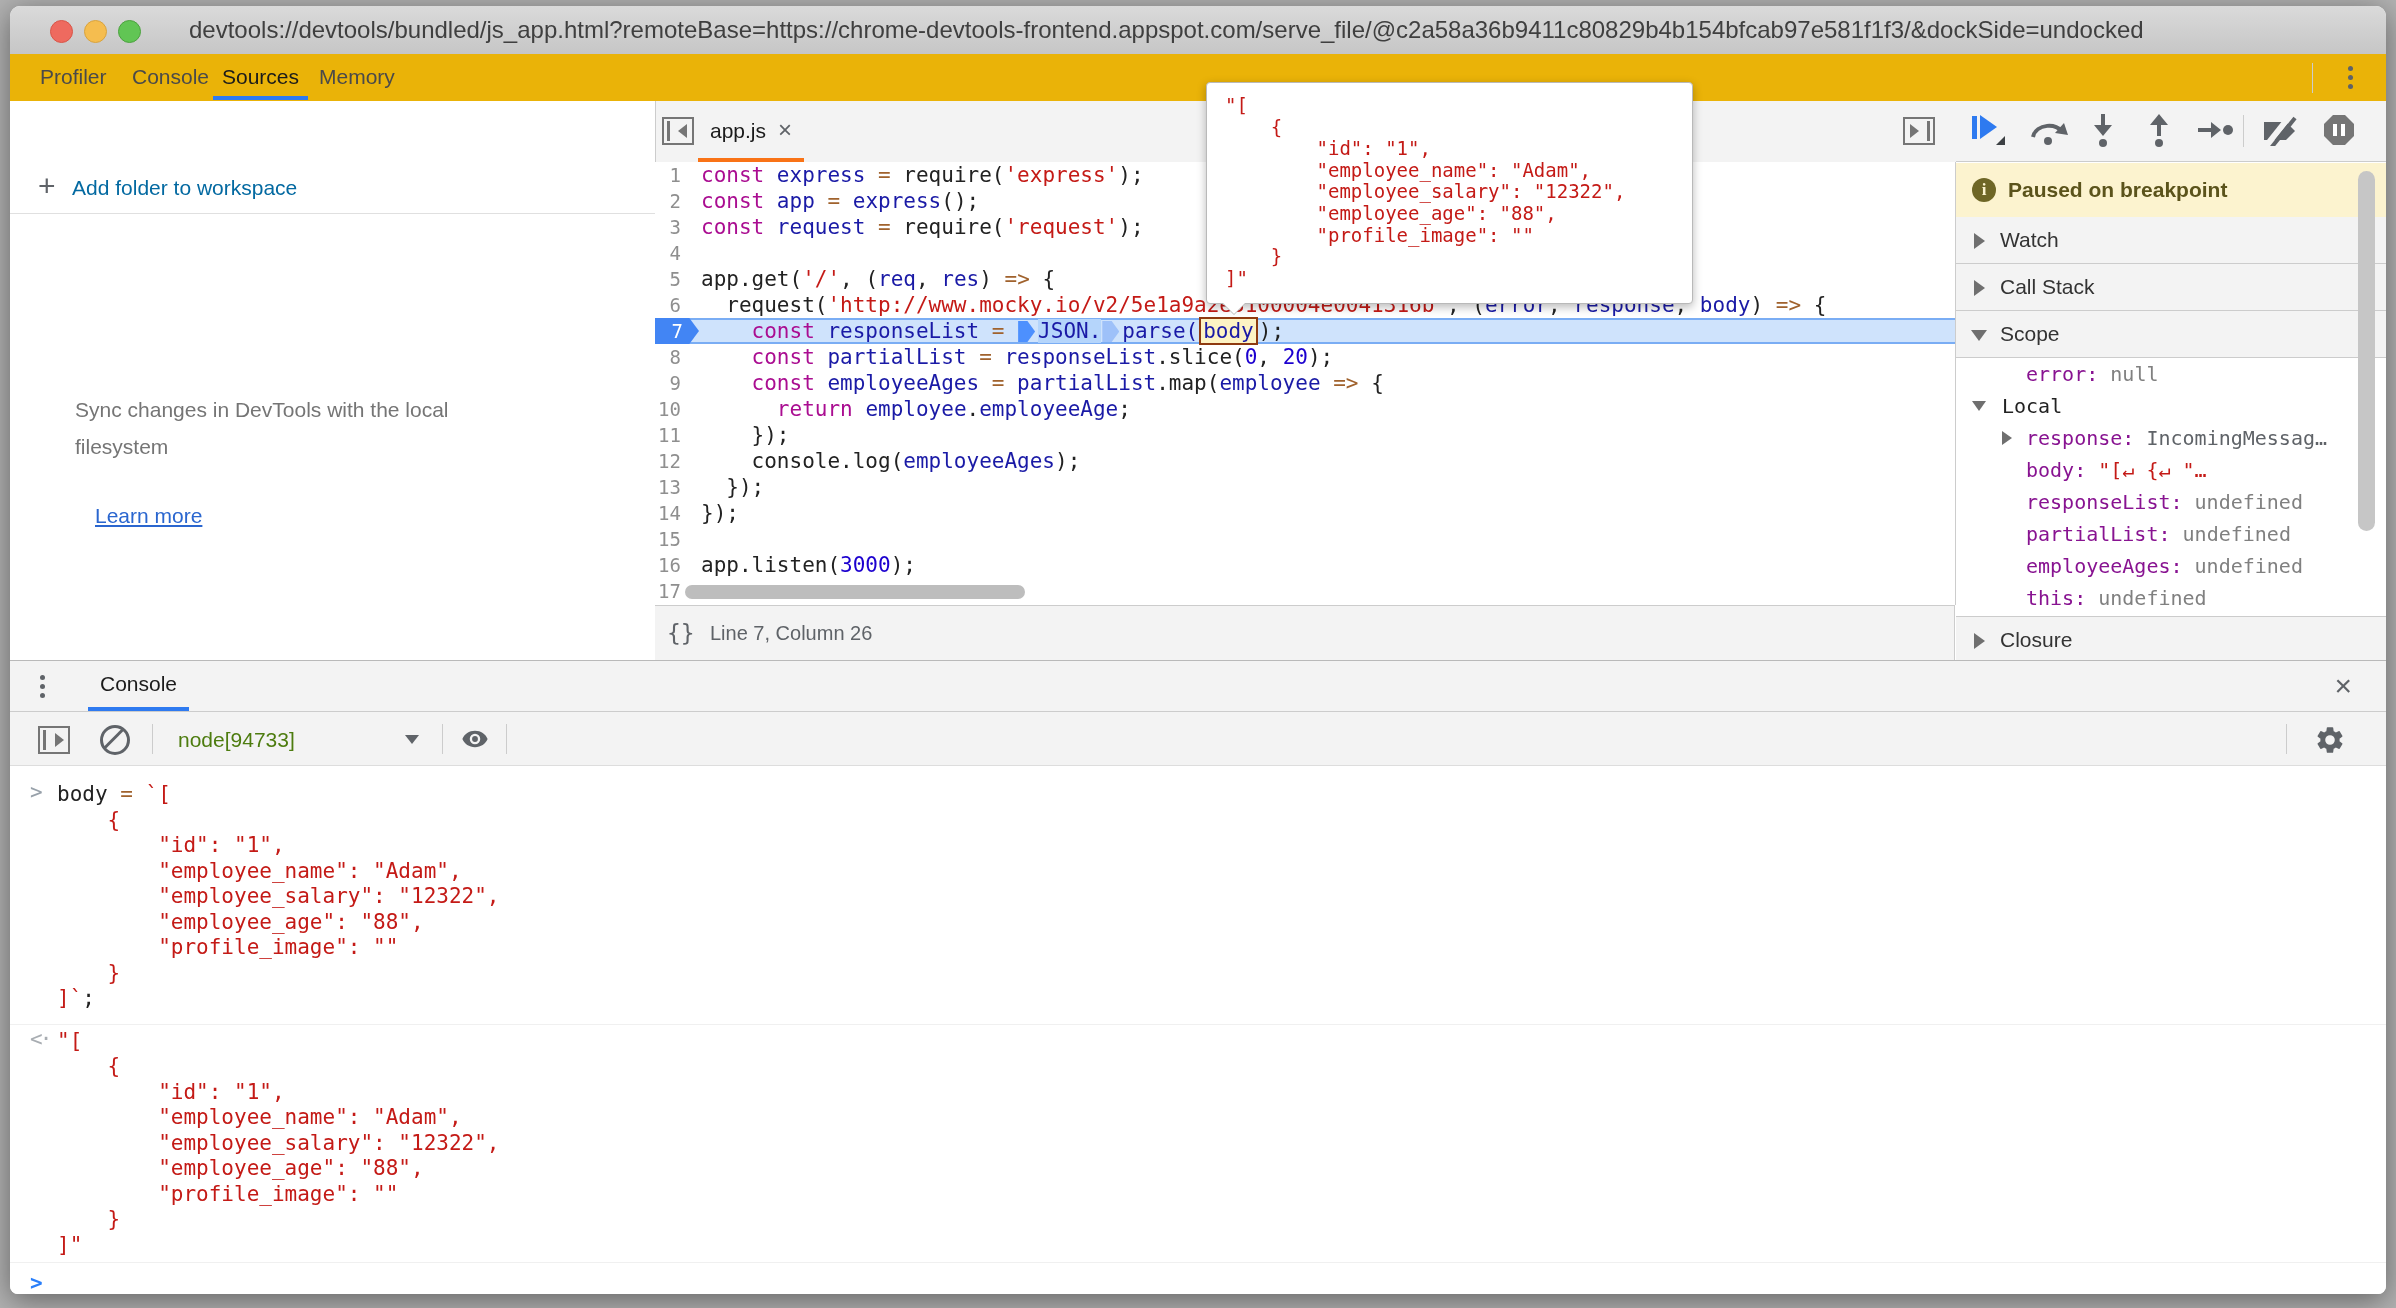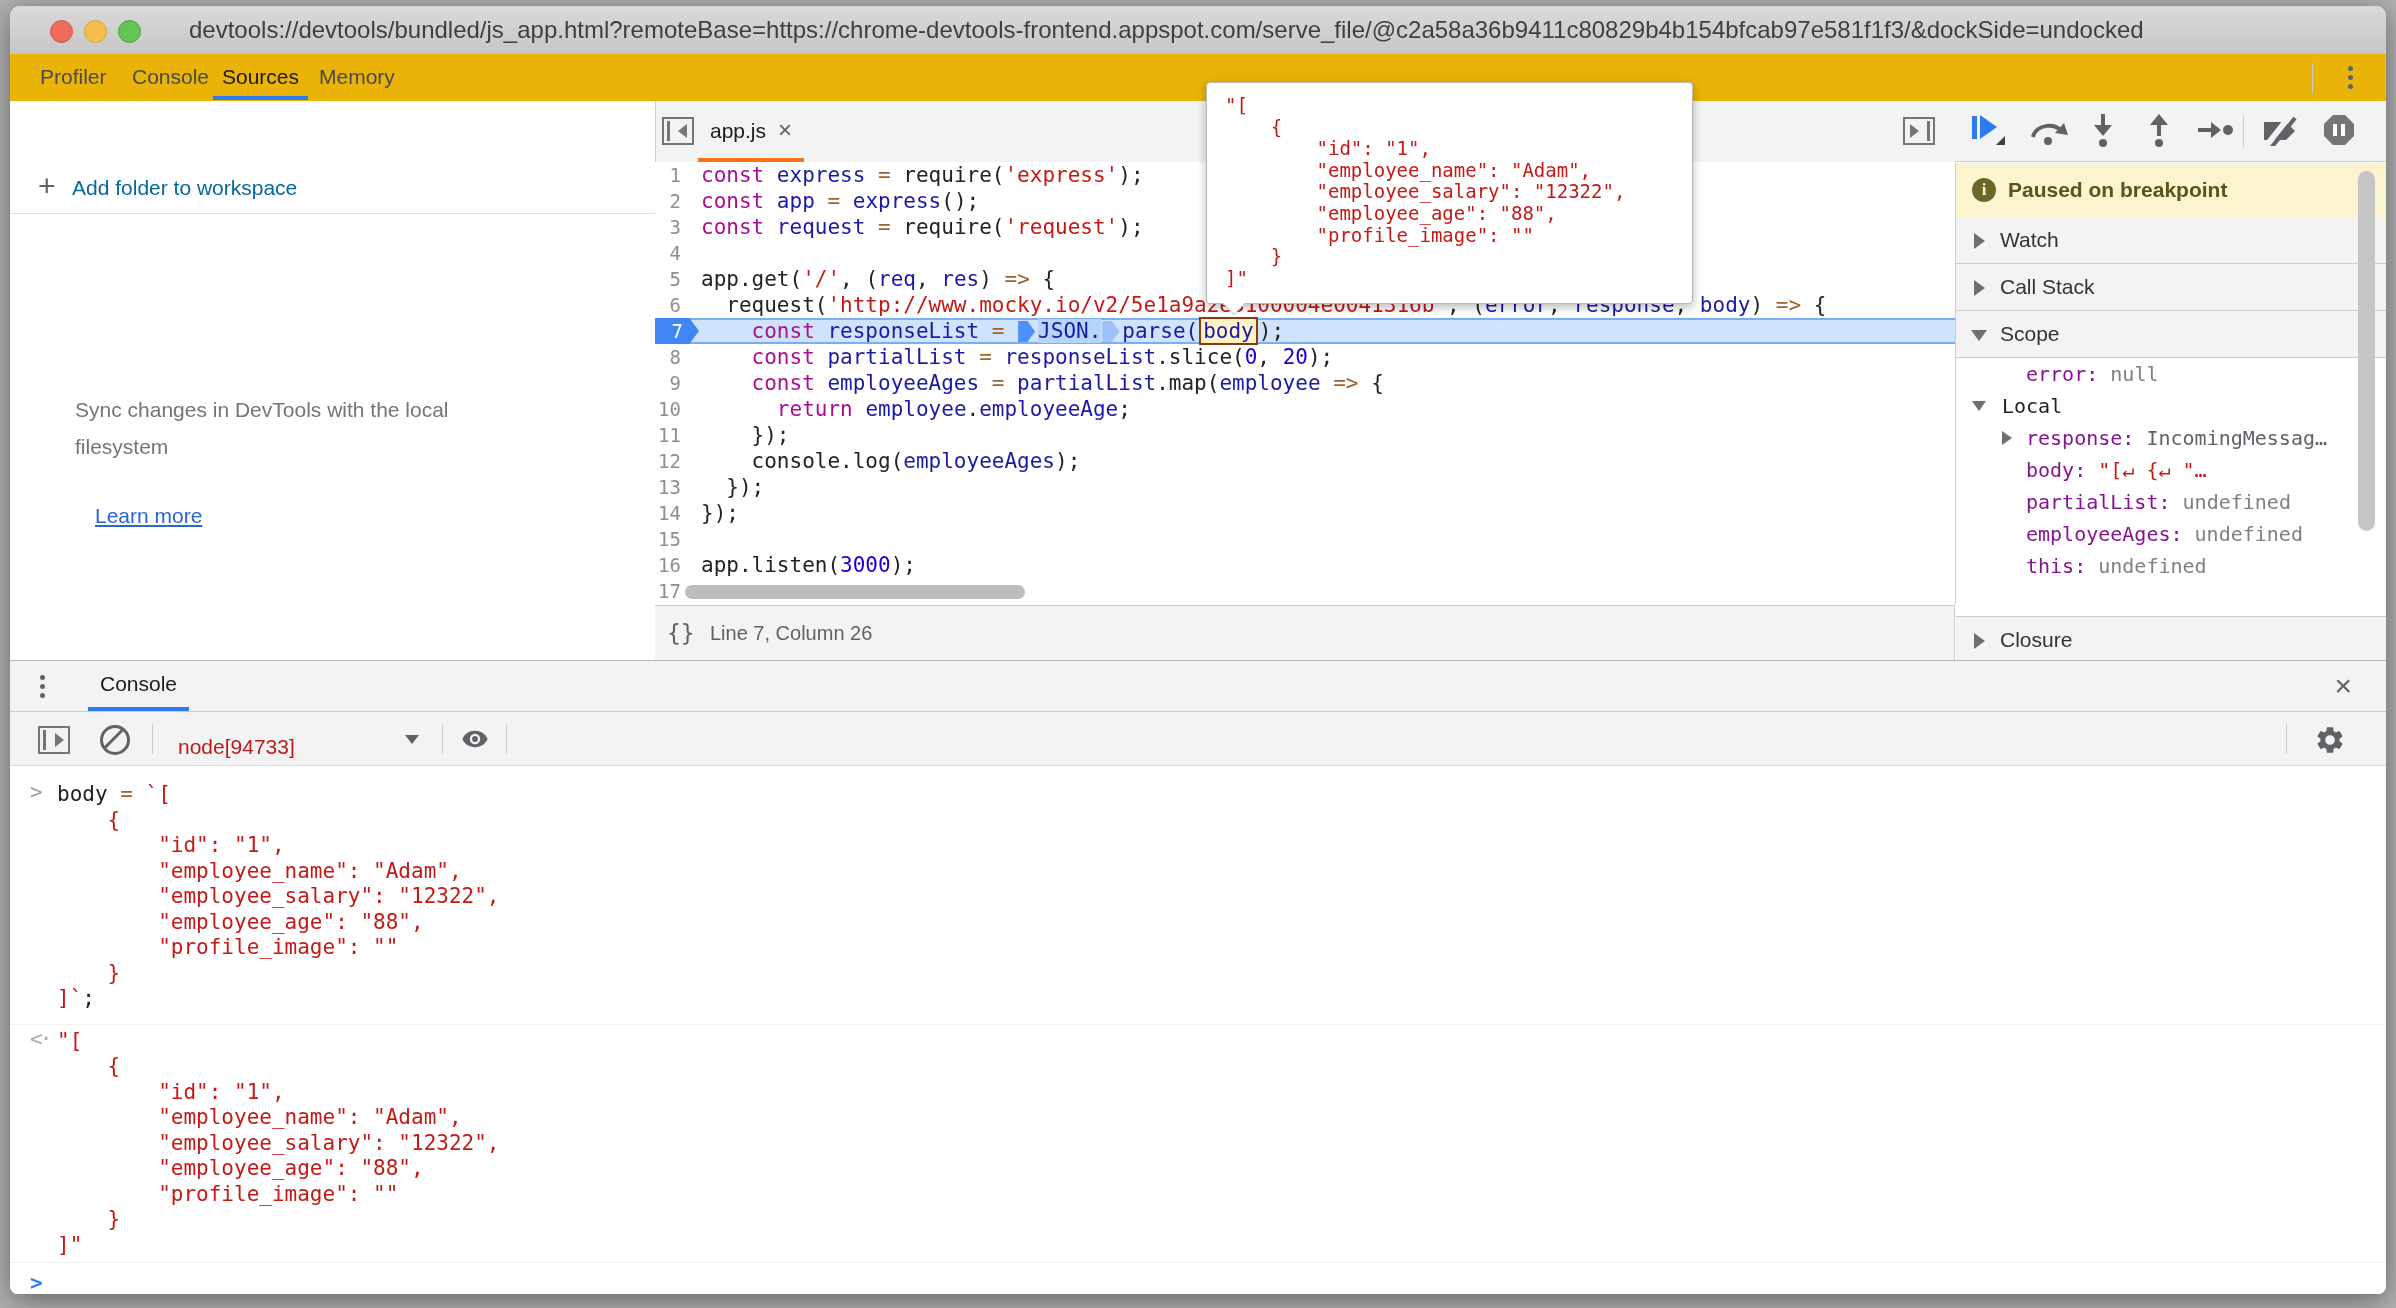--- a/index.html
+++ b/index.html
@@ -87,21 +87,21 @@
   .sname{color:#881391;} .sval-muted{color:#808080;} .sval-obj{color:#5f6368;} .sval-red{color:#c41a16;} .sval-plain{color:#222;}
   .rscroll{position:absolute;left:402px;top:70px;width:17px;height:360px;border-radius:9px;background:#c6c6c6;}
   
   .drawer-border{position:absolute;left:0;top:654px;width:100%;height:1px;background:#b9b9b9;}
   .chead{position:absolute;left:0;top:655px;width:100%;height:51px;background:#f3f3f3;border-bottom:1px solid #ccc;box-sizing:border-box;}
   .ctab{position:absolute;left:78px;top:0;height:46px;line-height:46px;padding:0 12px;font-size:21px;color:#1b1b1b;border-bottom:4px solid #2e7af0;}
   .cclose{position:absolute;right:34px;top:8px;font-size:30px;color:#5f6368;}
   .ctoolbar{position:absolute;left:0;top:706px;width:100%;height:54px;background:#f3f3f3;border-bottom:1px solid #ddd;box-sizing:border-box;}
   .clear-icon{position:absolute;width:24px;height:24px;border:3px solid #5f6368;border-radius:50%;}
   .clear-icon::after{content:'';position:absolute;left:-2px;top:9px;width:26px;height:3px;background:#5f6368;transform:rotate(-45deg);}
-  .ctx-label{position:absolute;font-size:21px;color:#b91c1c;top:8px;height:54px;line-height:54px;}
+  .ctx-label{position:absolute;font-size:21px;color:#4d7c0f;top:1px;height:54px;line-height:54px;}
   .dd-tri{position:absolute;width:0;height:0;border-left:7px solid transparent;border-right:7px solid transparent;border-top:9px solid #5f6368;}
   .clog{position:absolute;left:0;top:760px;width:100%;height:528px;background:#fff;overflow:hidden;}
   .cmsg{position:relative;border-bottom:1px solid #f0f0f0;}
   .cline{height:25.5px;line-height:25.5px;font-family:"DejaVu Sans Mono",monospace;font-size:21px;white-space:pre;margin-left:47px;}
   .c-str{color:#c41a16;} .c-pl{color:#222;} .c-op{color:#a0622d;}
   .micon{position:absolute;left:20px;top:2px;font-size:21px;}
   .in-chev{color:#98a1aa;font-family:"DejaVu Sans Mono",monospace;}
   .out-chev{color:#a8adb2;font-family:"DejaVu Sans Mono",monospace;letter-spacing:-3px;}
   .prompt-chev{color:#2a7ffa;font-weight:bold;font-family:"DejaVu Sans Mono",monospace;}
   .eye-svg,.gear-svg{position:absolute;}
@@ -291,20 +291,21 @@
     </div>
     <div class="sect" style="top:210px">
       <span class="arrow-d"></span>
       <span class="slbl">Scope</span>
     </div>
     <div class="scope-body" id="scope-body">
         <div class="srow"><span class="sname" style="margin-left: 70px;">error: </span><span class="sval-muted">null</span></div>
         <div class="srow"><span class="sarrow down" style="left:16px"></span><span class="sval-plain" style="margin-left:46px">Local</span></div>
         <div class="srow"><span class="sarrow" style="left: 46px;"></span><span class="sname" style="margin-left: 70px;">response: </span><span class="sval-obj">IncomingMessag…</span></div>
         <div class="srow"><span class="sname" style="margin-left: 70px;">body: </span><span class="sval-red">"[↵    {↵        "…</span></div>
+        <div class="srow"><span class="sname" style="margin-left: 70px;">responseList: </span><span class="sval-muted">undefined</span></div>
         <div class="srow"><span class="sname" style="margin-left: 70px;">partialList: </span><span class="sval-muted">undefined</span></div>
         <div class="srow"><span class="sname" style="margin-left: 70px;">employeeAges: </span><span class="sval-muted">undefined</span></div>
         <div class="srow"><span class="sname" style="margin-left: 70px;">this: </span><span class="sval-muted">undefined</span></div>
       </div>
     <div class="sect" style="top:515px;border-top:1px solid #ccc">
       <span class="arrow-r"></span>
       <span class="slbl">Closure</span>
     </div>
     <div class="rscroll"></div>
   </div>

